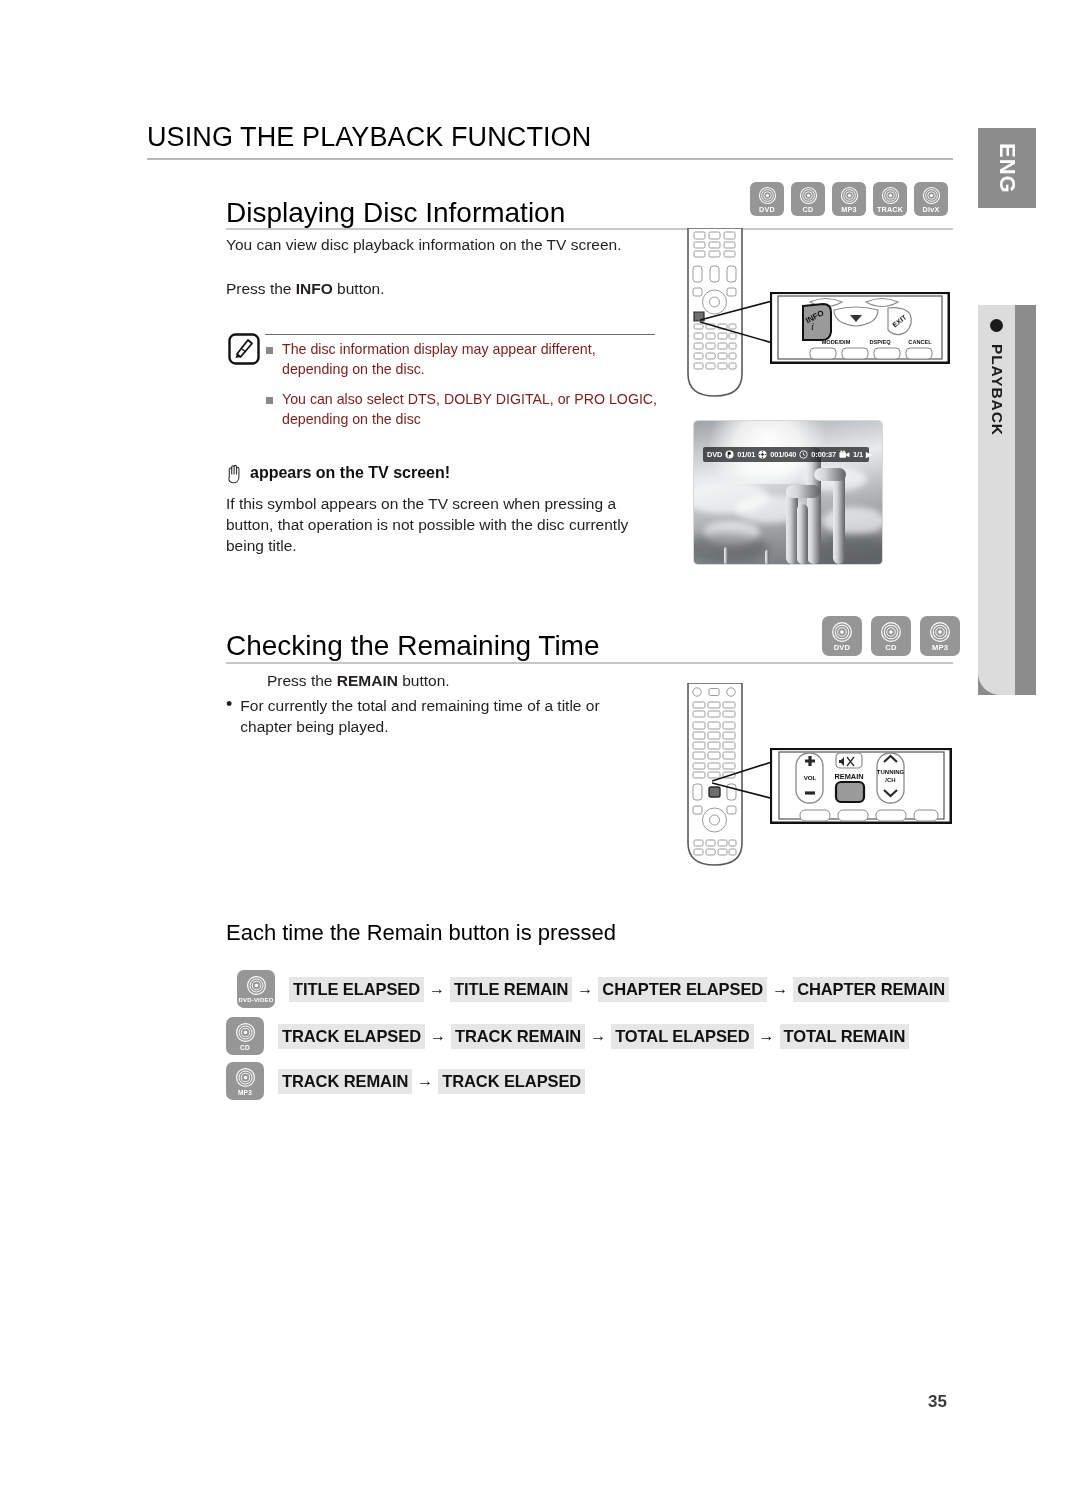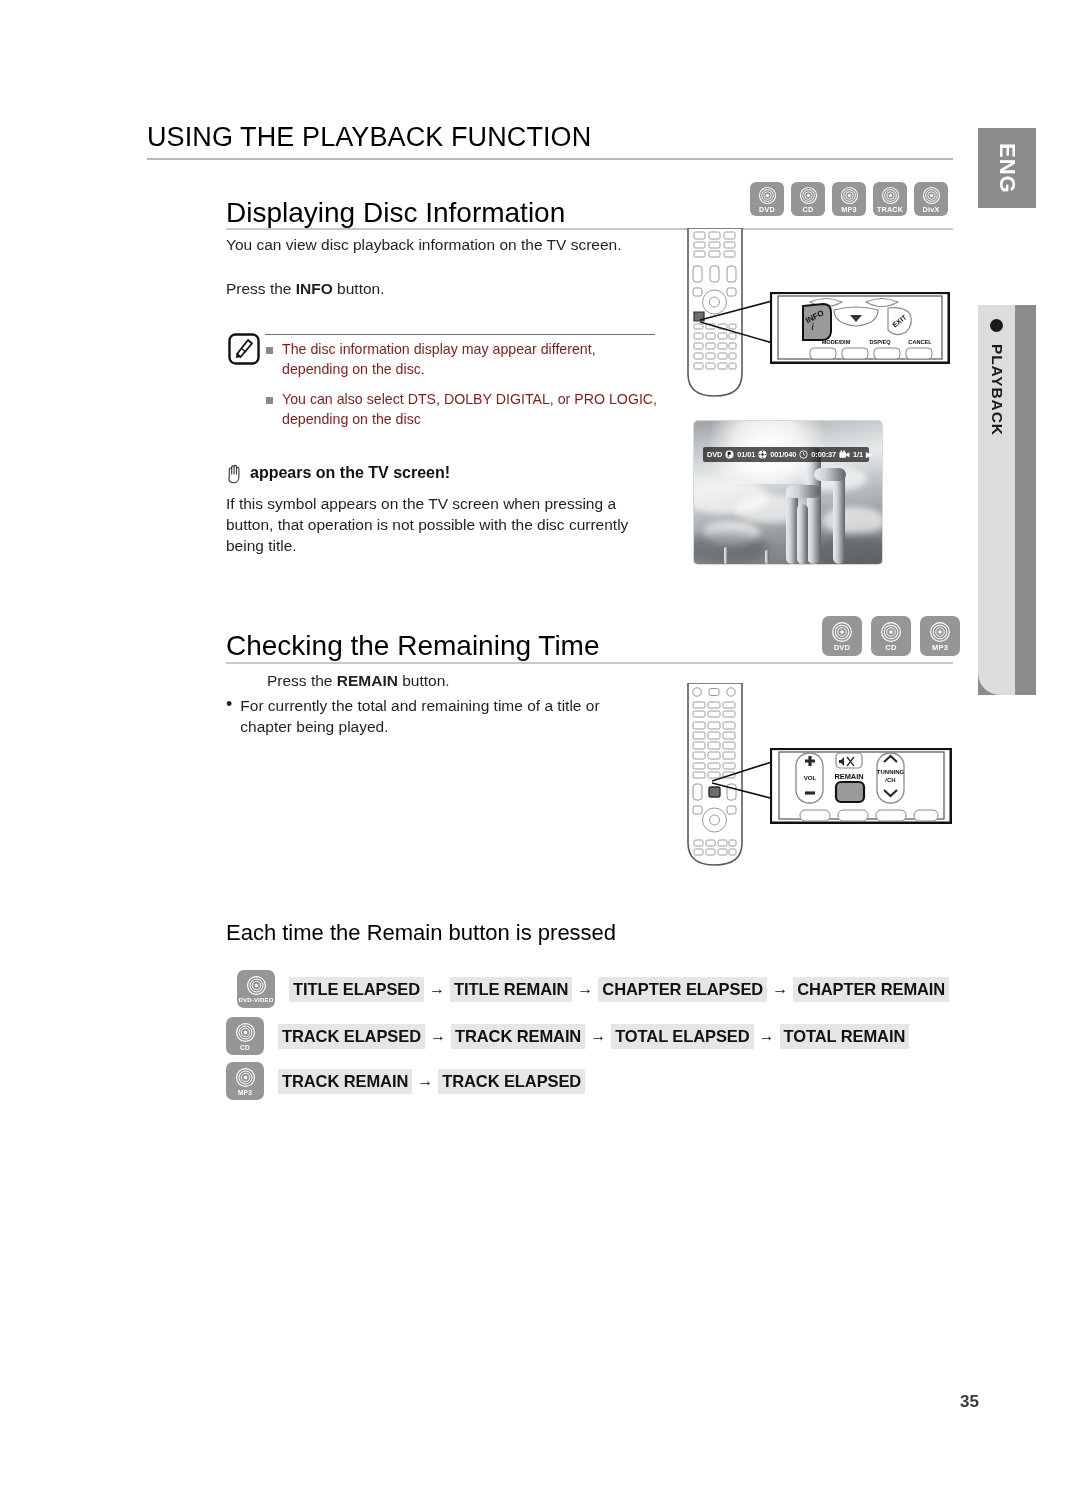--- a/index.html
+++ b/index.html
@@ -148,21 +148,21 @@
     font-size:16.5px; font-weight:bold; color:#111; letter-spacing:-.1px;
     white-space:nowrap;
   }
   .seq-arrow{
     font-size:16px; font-weight:bold; color:#111; padding:0 5px;
   }
 
   
   .pageno{
     position:absolute; left:0; top:1392px; width:947px;
-    text-align:right; font-size:17px; font-weight:bold; color:#3a3a3a;margin-left:32px;
+    text-align:right; font-size:17px; font-weight:bold; color:#3a3a3a;
   }
 </style>
 </head>
 <body>
 
 <div class="page">
 
   <div class="eng-tab">
     <span>ENG</span>
   </div>

